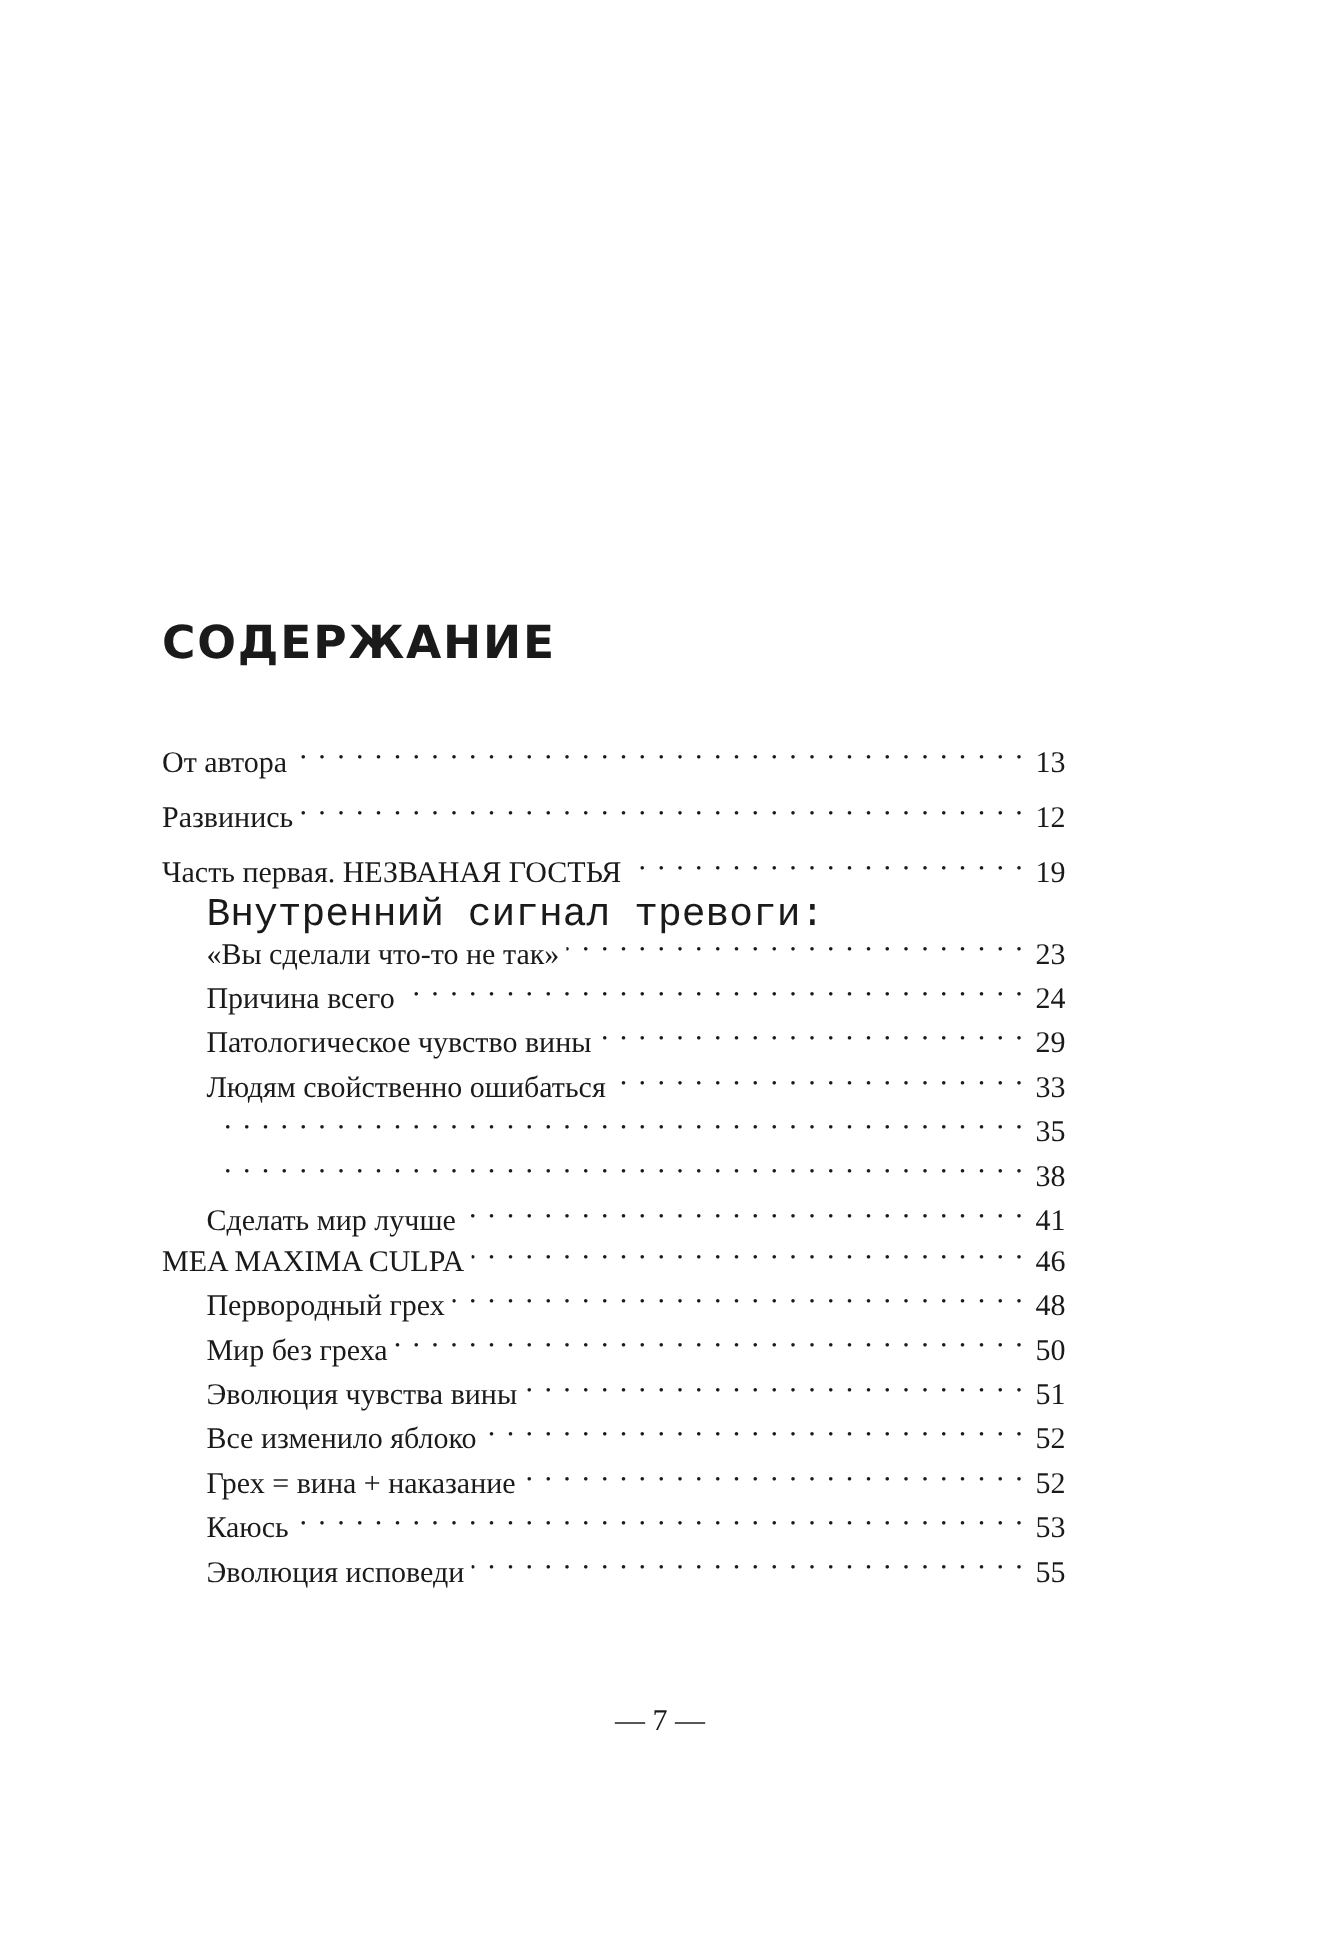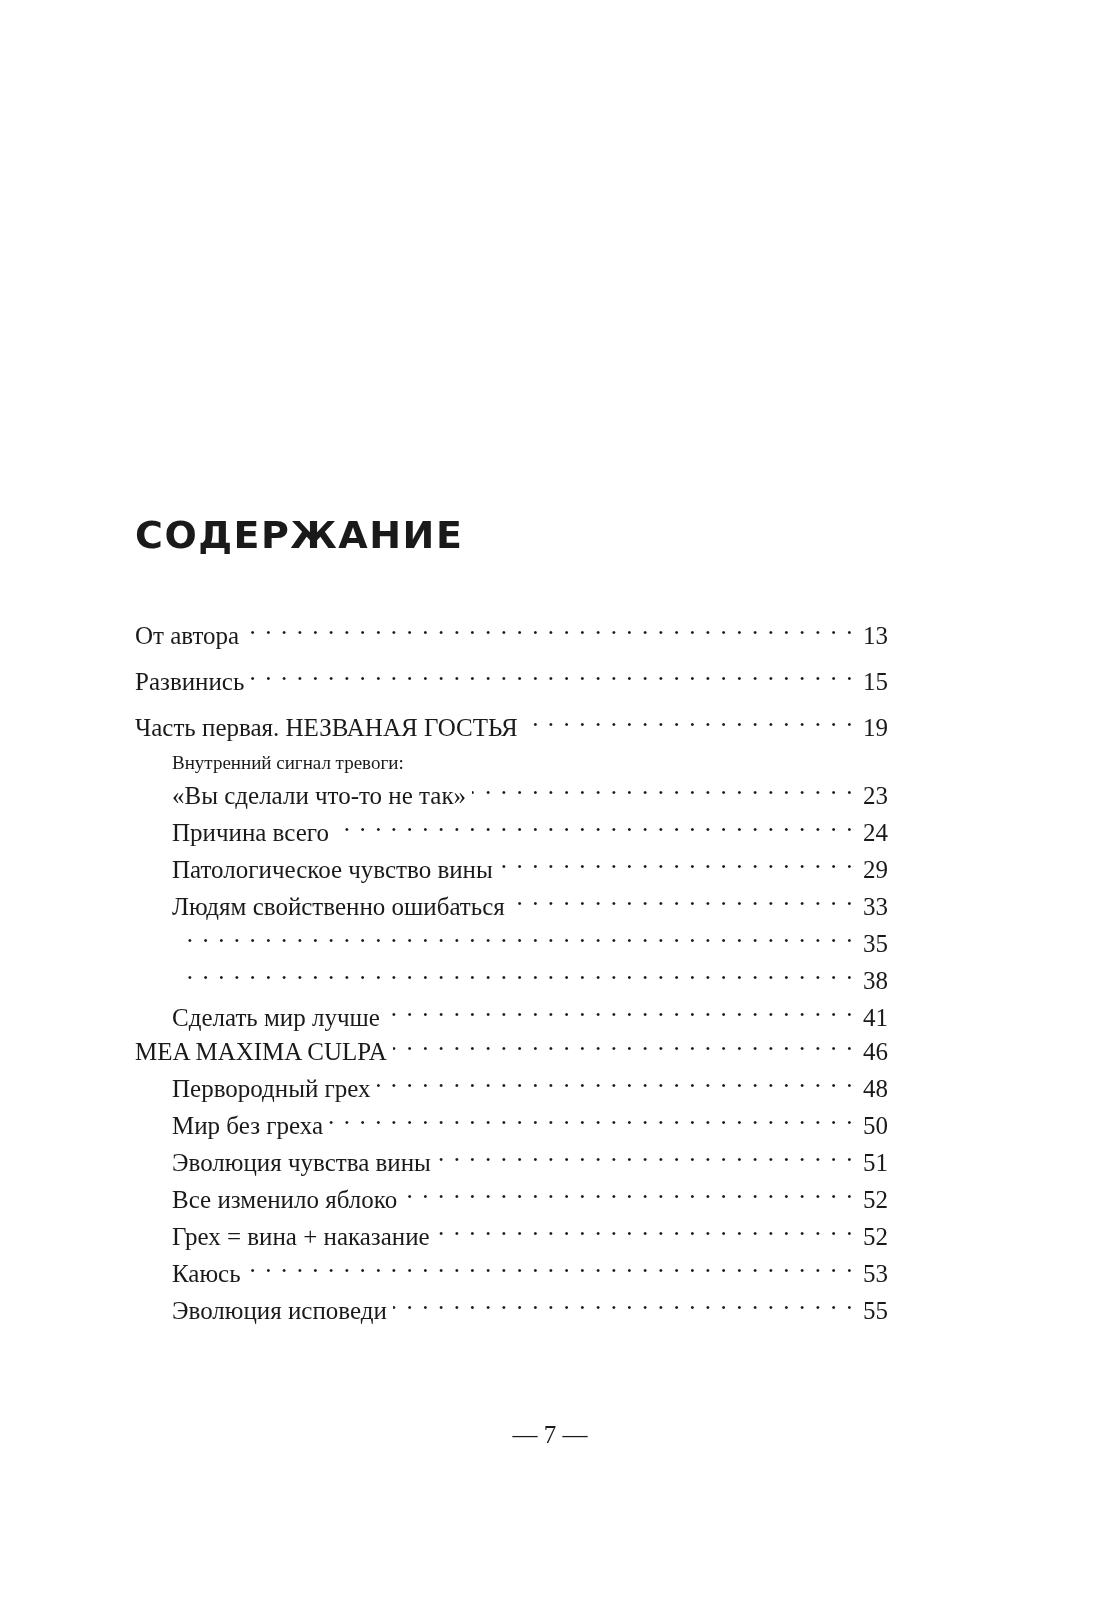--- a/index.html
+++ b/index.html
@@ -67,24 +67,25 @@
       white-space: nowrap;
       letter-spacing: 1.6px;
     }
     .entry .page-num {
       flex: 0 0 auto;
       min-width: 28px;
       text-align: right;
     }
     .line-first {
       display: block;
-      font-size: 19px;
+      font-size: 33px;
       line-height: 34px;
       height: 34px;
       white-space: nowrap;
+      font-family: Liberation Mono, monospace;
     }
     .line-first.lvl2 { padding-left: 37px; }
     .line-first.gap { margin-top: 15px; }
     .line-first + .entry { margin-top: 0; }
     .footer {
       position: absolute;
       left: 0;
       width: 1100px;
       top: 1418px;
       text-align: center;
@@ -103,21 +104,21 @@
 
     <div class="entry lvl1 first">
       <span class="label">От автора</span>
       <span class="dots"></span>
       <span class="page-num">13</span>
     </div>
 
     <div class="entry lvl1">
       <span class="label">Развинись</span>
       <span class="dots"></span>
-      <span class="page-num">15</span>
+      <span class="page-num">12</span>
     </div>
 
     <div class="entry lvl1">
       <span class="label">Часть первая. НЕЗВАНАЯ ГОСТЬЯ</span>
       <span class="dots"></span>
       <span class="page-num">19</span>
     </div>
 
     <div class="line-first lvl2">Внутренний сигнал тревоги:</div>
     <div class="entry lvl2" style="margin-top:-3px;">

